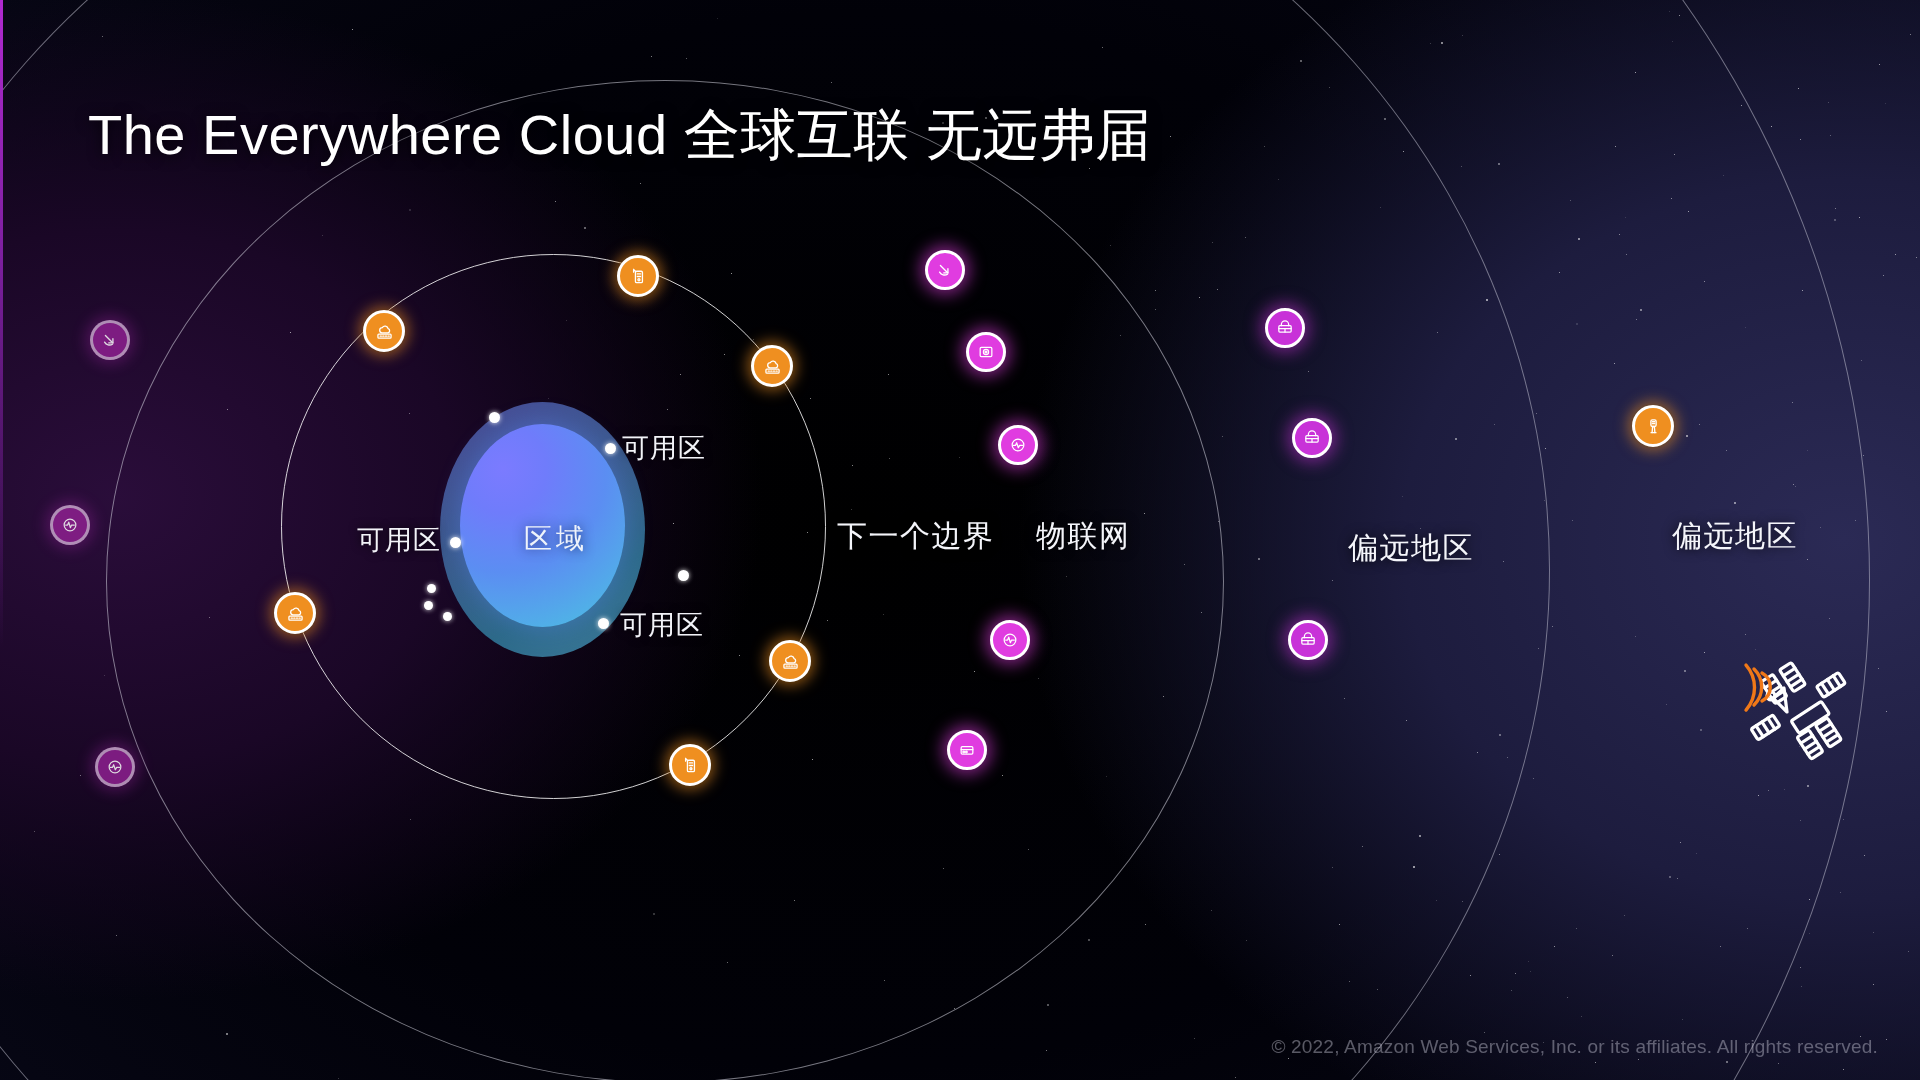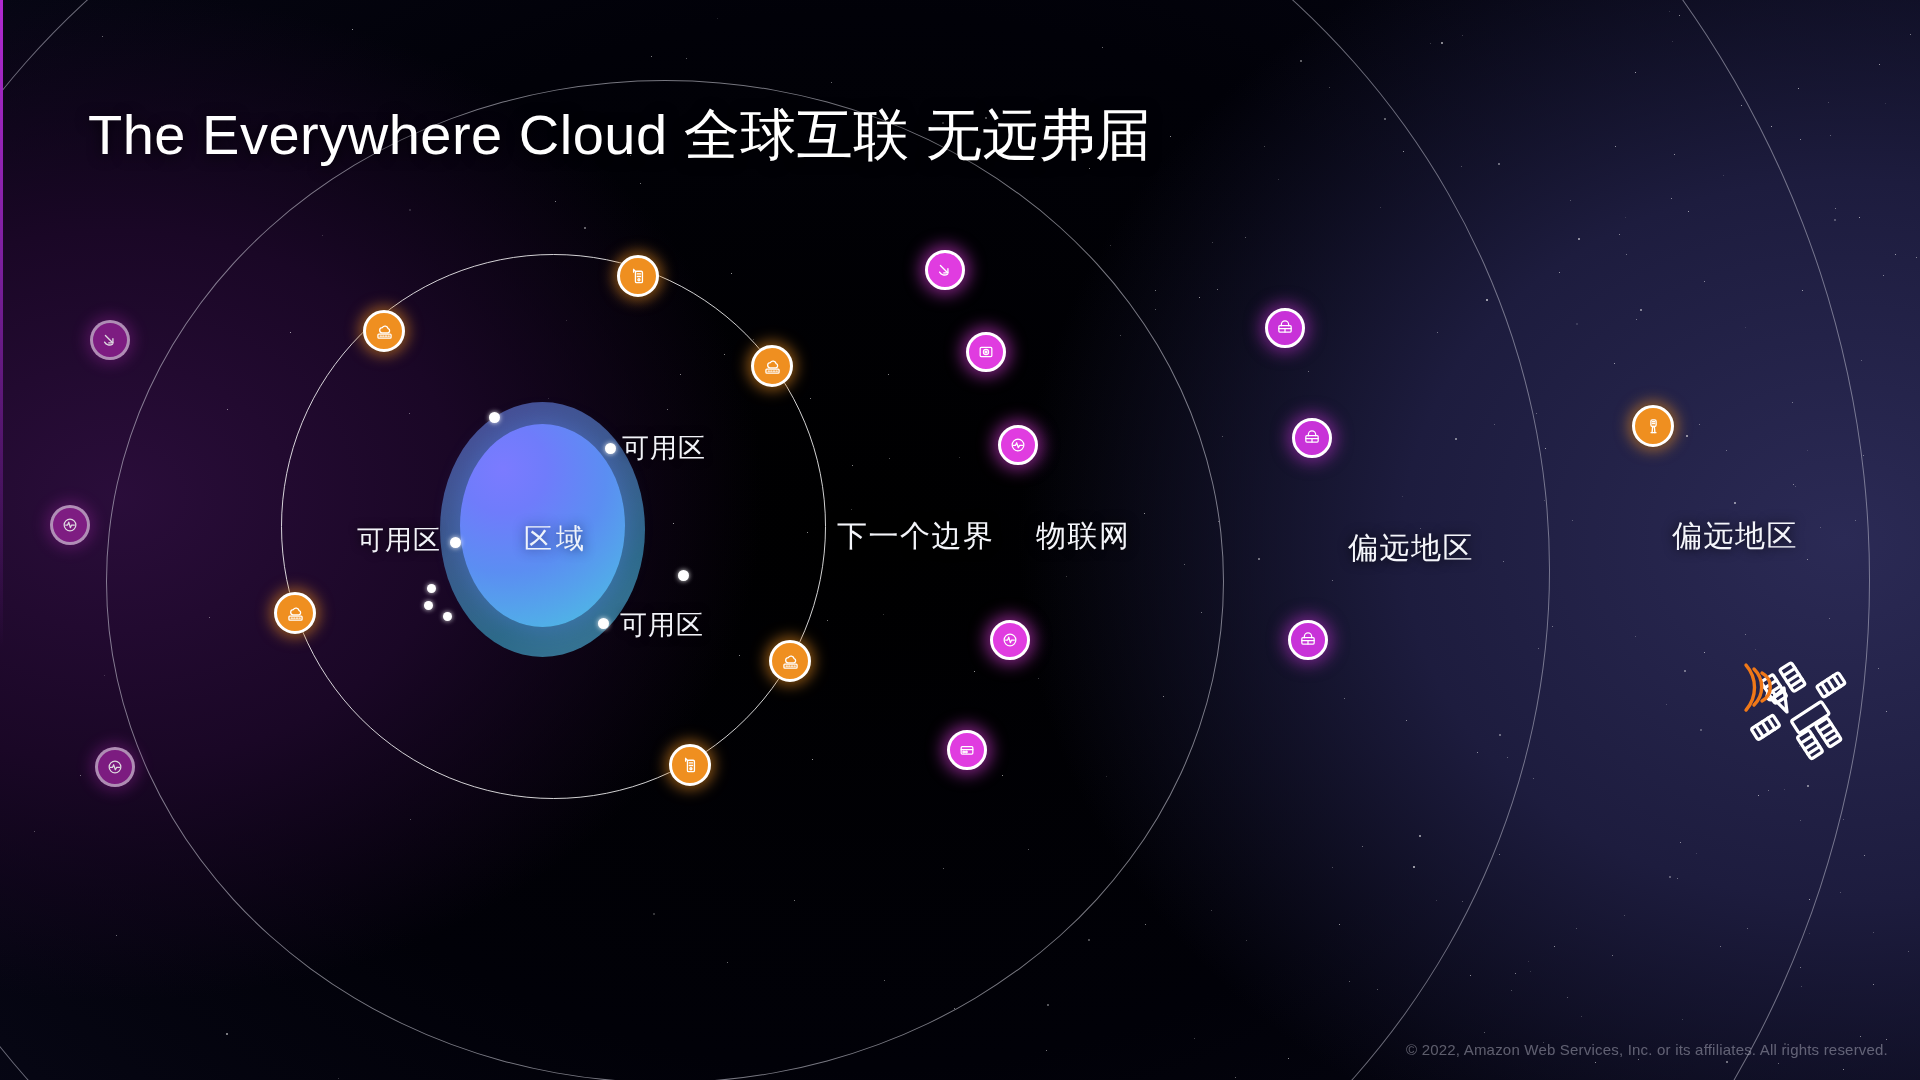--- a/index.html
+++ b/index.html
@@ -107,22 +107,22 @@
     position:absolute;left:88px;top:60px;z-index:30;
     color:#ffffff;font-size:56px;font-weight:400;letter-spacing:.5px;
     white-space:nowrap;text-shadow:0 2px 14px rgba(0,0,0,.85);
   }
 
   
   #satellite{position:absolute;left:1740px;top:655px;width:130px;height:120px;z-index:28;}
 
   
   #footer{
-    position:absolute;right:32px;bottom:22px;z-index:30;
-    color:rgba(210,210,225,.42);font-size:15px;letter-spacing:.2px;white-space:nowrap;text-align:right;
+    position:absolute;right:42px;bottom:22px;z-index:30;
+    color:rgba(210,210,225,.42);font-size:19px;letter-spacing:.2px;white-space:nowrap;text-align:right;
   }
 </style>
 </head>
 <body>
 
 <div id="slide">
 
   <div class="edge-left"></div>
 
   <div class="stars" id="stars">

